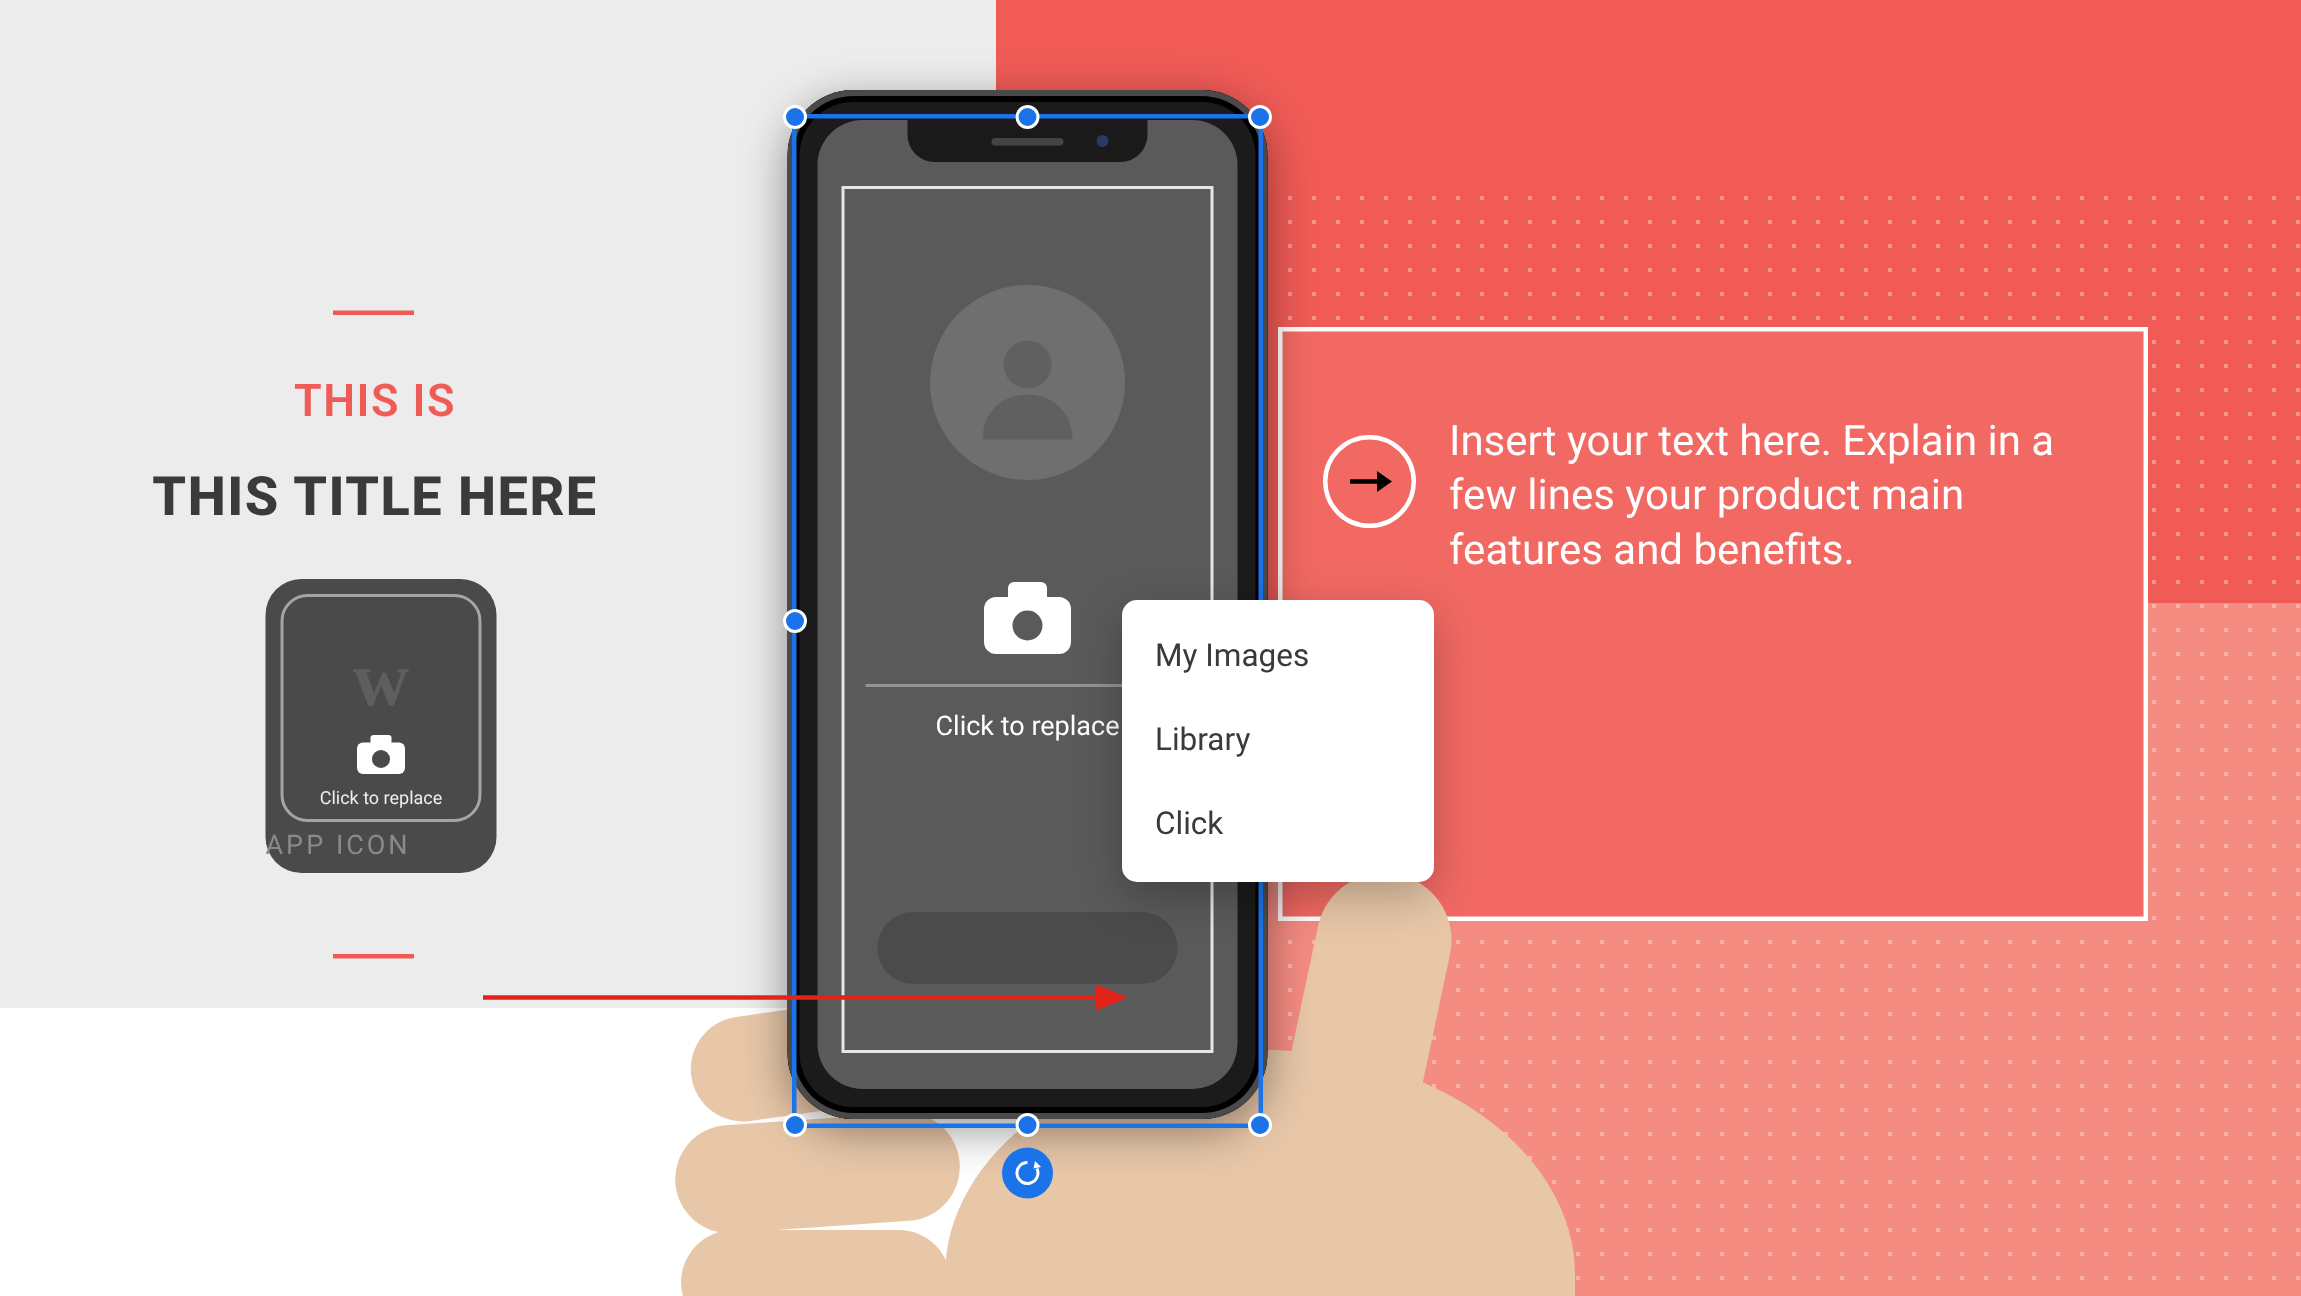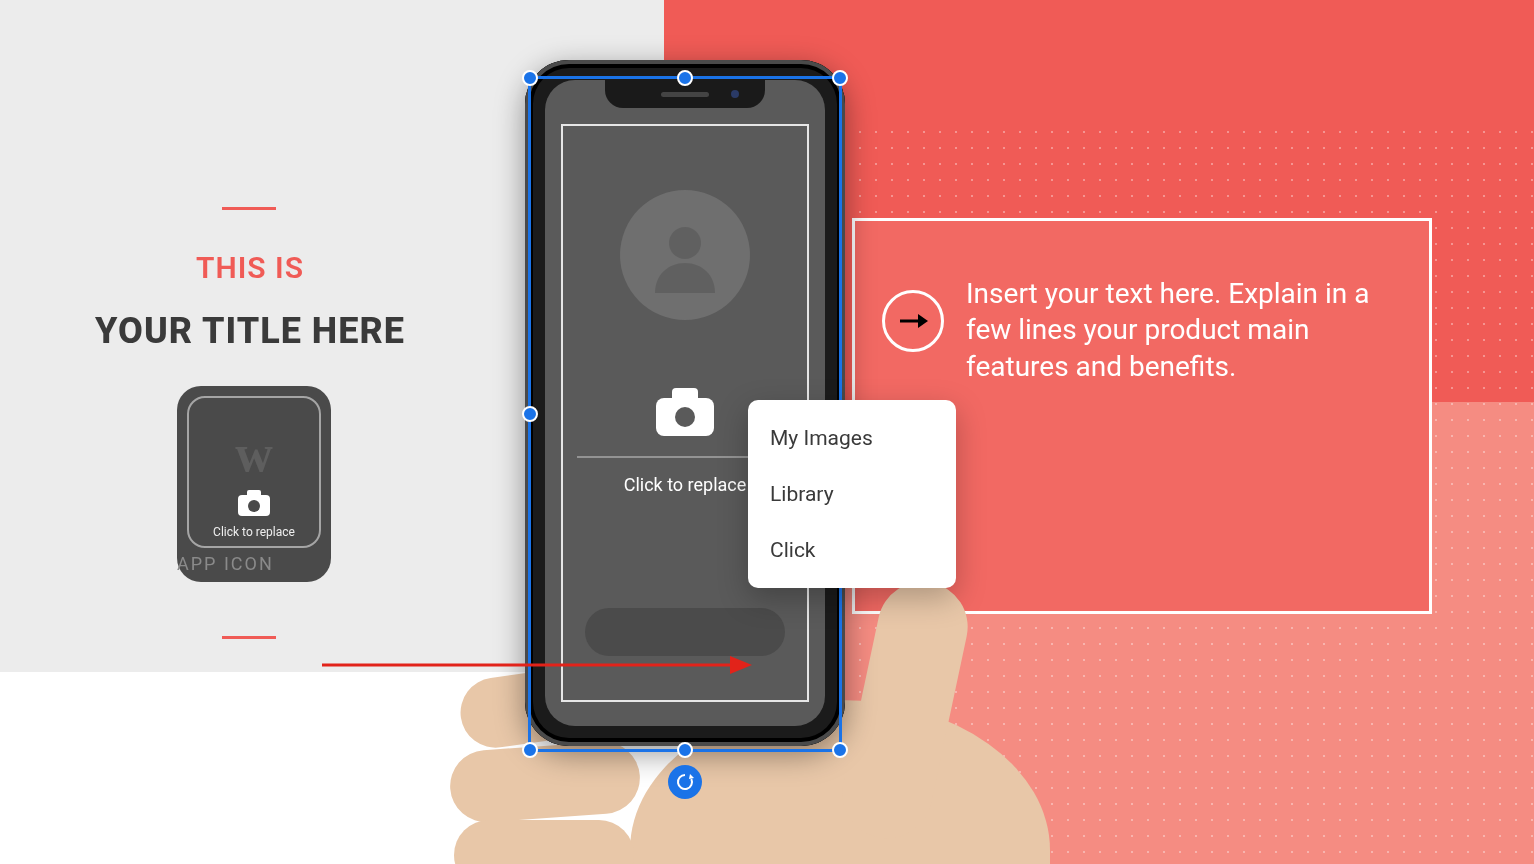--- a/index.html
+++ b/index.html
@@ -290,21 +290,21 @@
   <div class="arrow-badge">
     <svg viewBox="0 0 30 20">
       <line x1="2" y1="10" x2="24" y2="10" stroke="#000" stroke-width="3"></line>
       <polygon points="20,3 30,10 20,17" fill="#000"></polygon>
     </svg>
   </div>
   <div class="feature-text">Insert your text here. Explain in a few lines your product main features and benefits.</div>
 
   <div class="red-line-top"></div>
   <div class="this-is">THIS IS</div>
-  <div class="title-here">YOUR TITLE HERE</div>
+  <div class="title-here">THIS TITLE HERE</div>
 
   <div class="app-icon">
     <div class="app-icon-inner"></div>
     <div class="w-glyph">w</div>
     <div class="cam-small">
       <svg viewBox="0 0 34 28">
           <rect x="1" y="6" width="32" height="21" rx="4" fill="#fff"></rect>
           <rect x="10" y="1" width="14" height="8" rx="2" fill="#fff"></rect>
           <circle cx="17" cy="17" r="6" fill="#4a4a4a"></circle>
         </svg>

